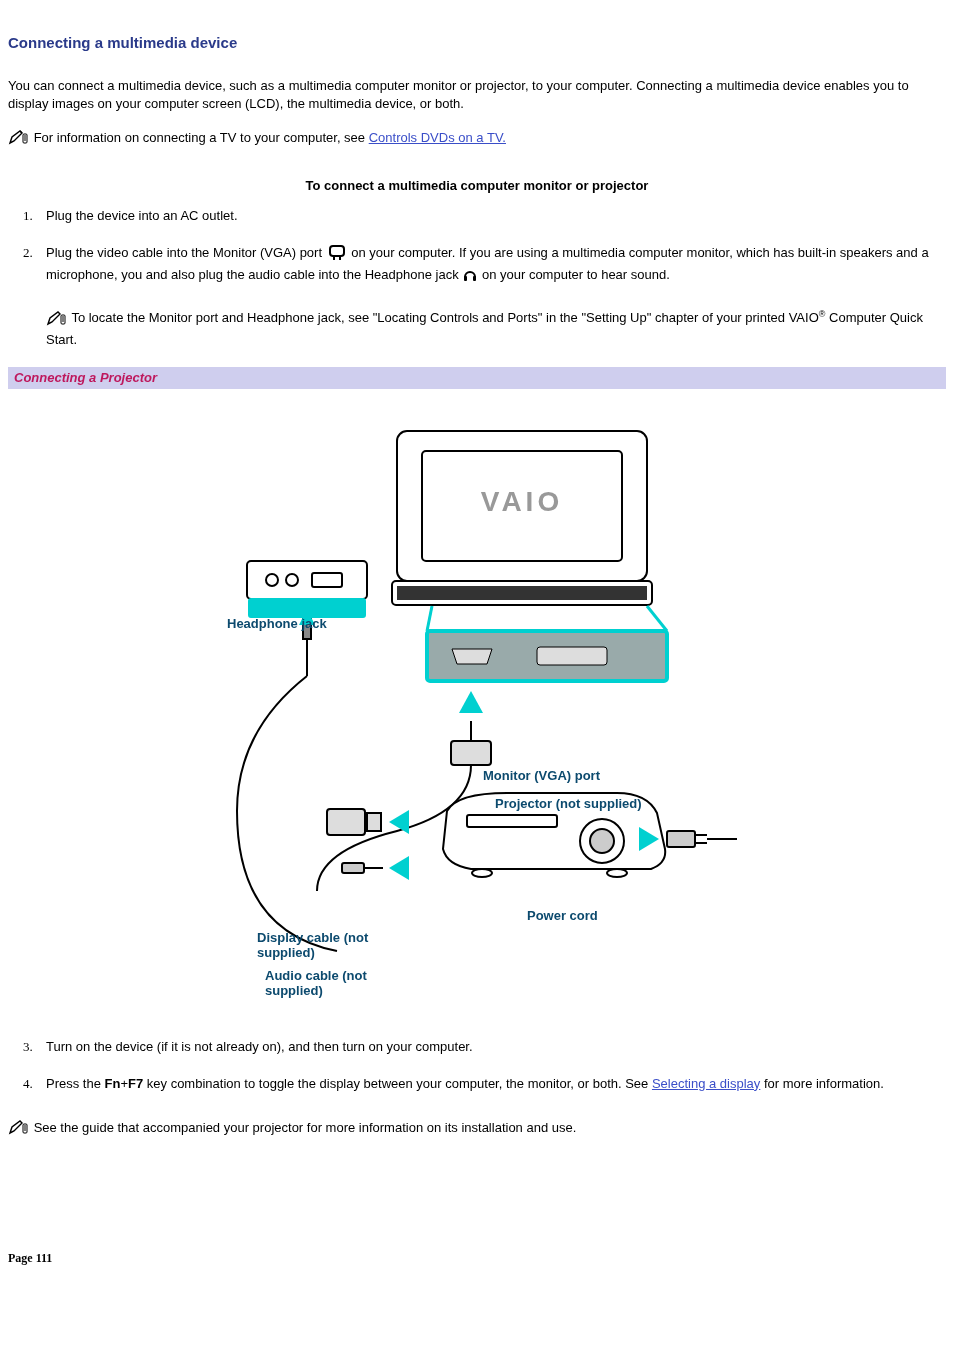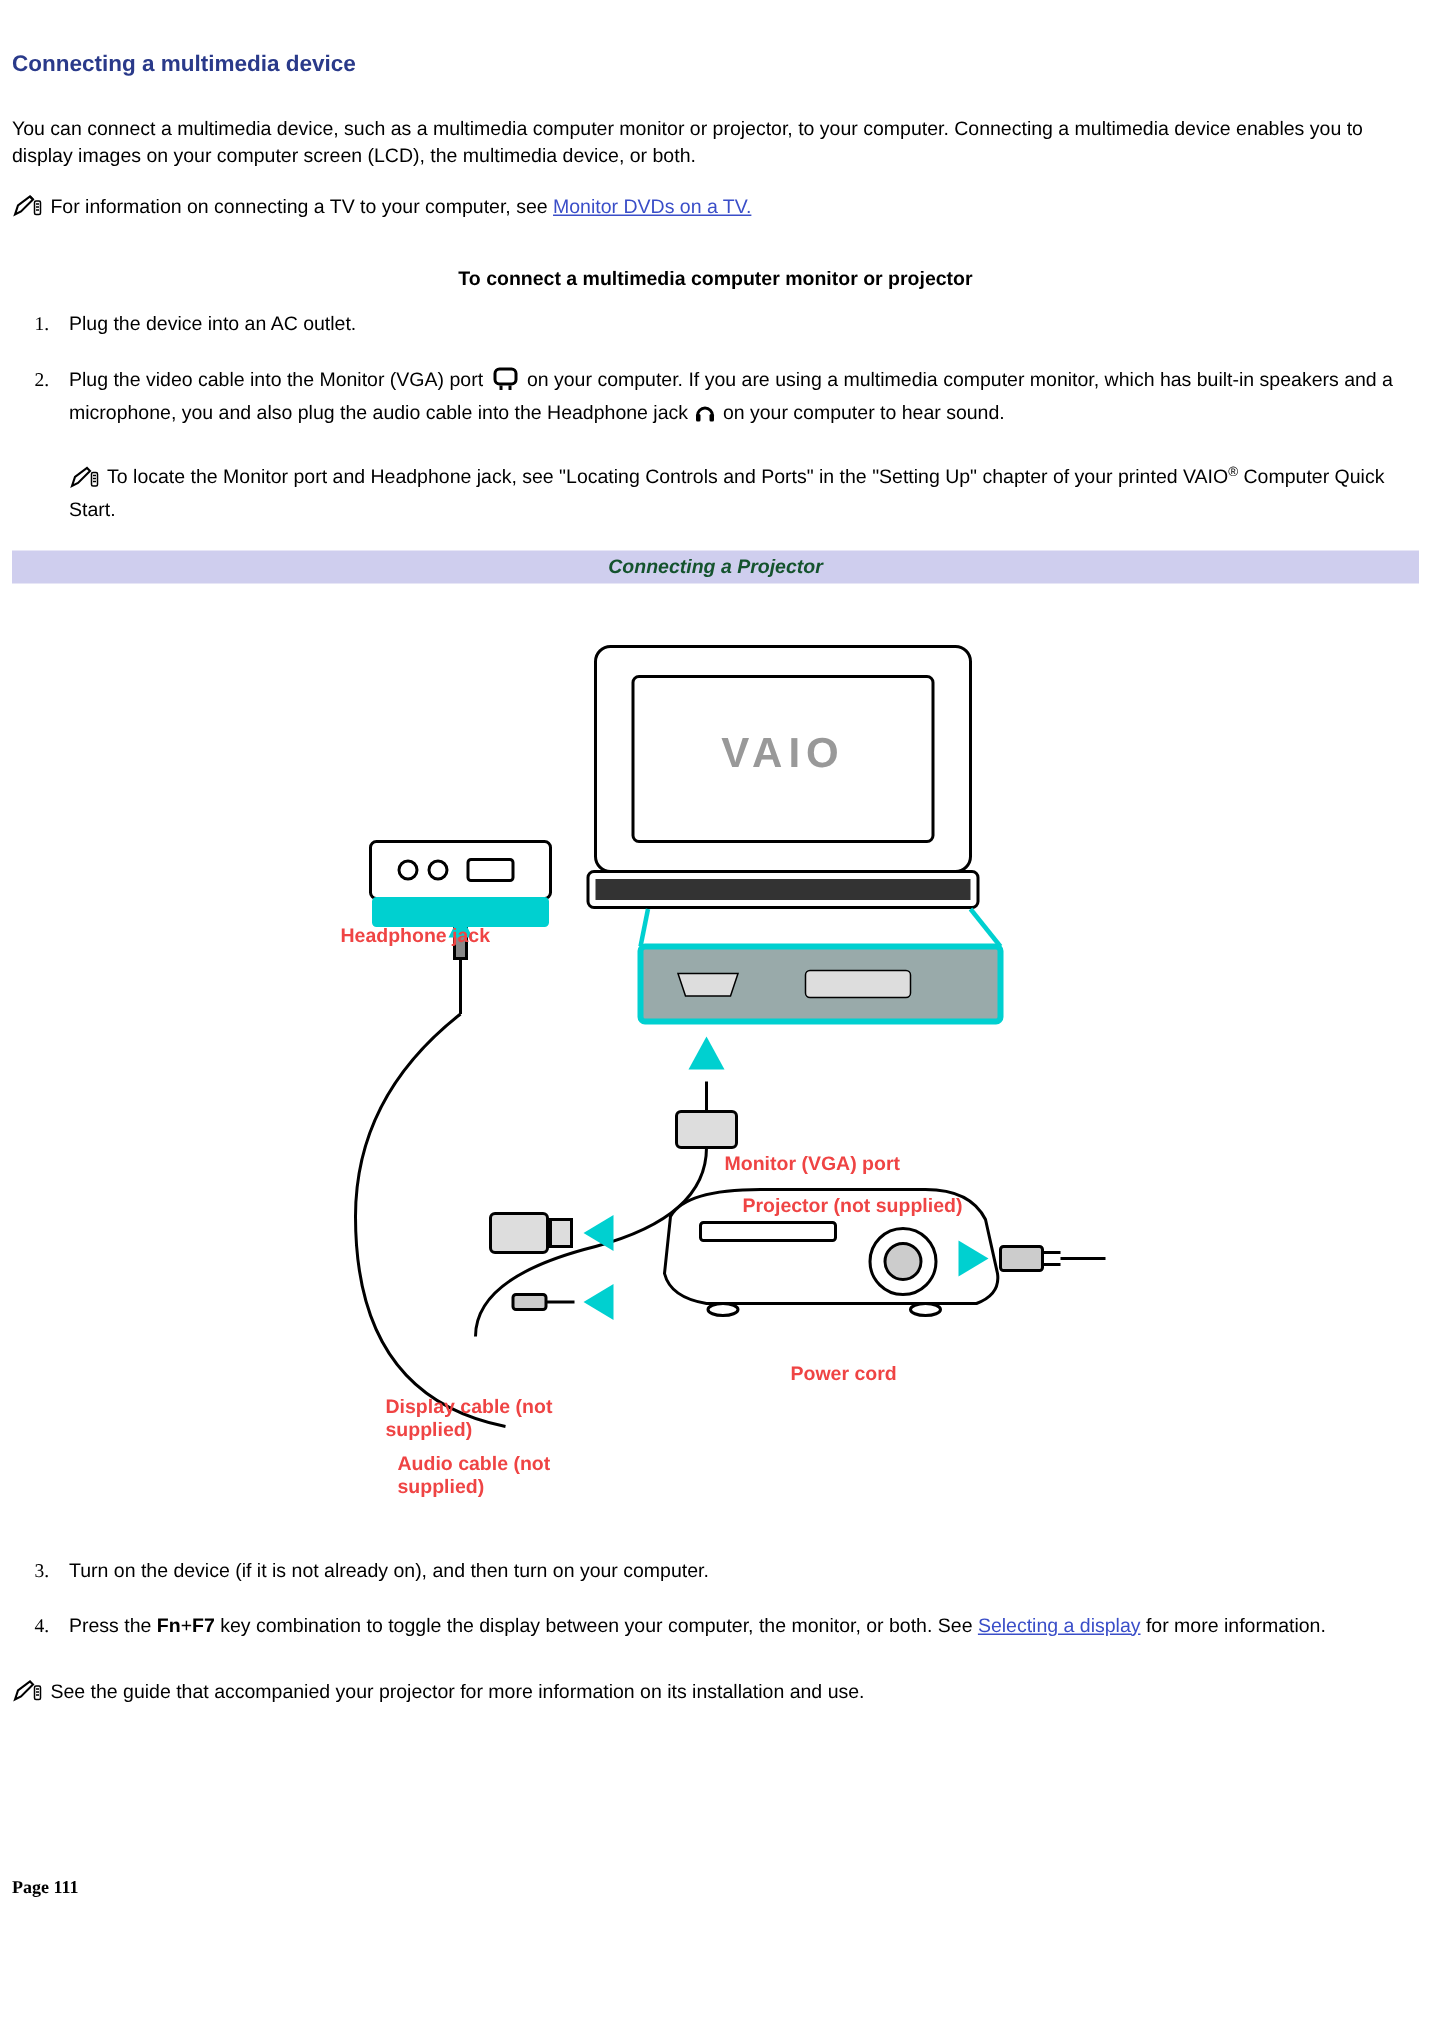--- a/index.html
+++ b/index.html
@@ -47,39 +47,38 @@
   .inline-icon {
     display: inline-block;
     vertical-align: -4px;
   }
   .caption-bar {
     background: #cfceee;
     font-style: italic;
     font-weight: bold;
     padding: 2px 6px;
     margin: 6px 0 0 0;
-    color: #14532d;
-    text-align: center;
+    color: #be185d;
   }
   .figure-wrap {
     text-align: center;
     margin: 22px 0 22px 0;
   }
   .figure {
     display: inline-block;
     width: 560px;
     height: 600px;
     position: relative;
     font-family: Arial, sans-serif;
   }
   .figure .label {
     position: absolute;
     font-weight: bold;
     font-size: 13px;
-    color: #ef4444;
+    color: #0c4a6e;
     text-align: left;
     line-height: 1.15;
   }
   .page-num {
     text-align: left;
     font-family: "Times New Roman", serif;
     font-size: 12px;
     font-weight: bold;
     margin-top: 110px;
   }
@@ -97,21 +96,21 @@
     <svg width="20" height="16" viewBox="0 0 20 16">
         <path d="M2 14 L4 8 L12 2 L14 4 L6 12 L2 14 Z" fill="none" stroke="#000" stroke-width="1.4"></path>
         <path d="M12 2 L14 4" stroke="#000" stroke-width="1.4"></path>
         <rect x="15" y="5" width="4" height="9" rx="1" fill="none" stroke="#000" stroke-width="1"></rect>
         <line x1="16" y1="7" x2="18" y2="7" stroke="#000"></line>
         <line x1="16" y1="9" x2="18" y2="9" stroke="#000"></line>
         <line x1="16" y1="11" x2="18" y2="11" stroke="#000"></line>
       </svg>
   </span>
   <span>For information on connecting a TV to your computer, see </span>
-  <a href="#">Monitor DVDs on a TV.</a>
+  <a href="#">Controls DVDs on a TV.</a>
 </p>
 
 <p class="subhead">To connect a multimedia computer monitor or projector</p>
 
 <ol>
   <li>Plug the device into an AC outlet.</li>
   <li>
     <span>Plug the video cable into the Monitor (VGA) port </span>
     <span class="inline-icon">
       <svg width="22" height="18" viewBox="0 0 22 18">

